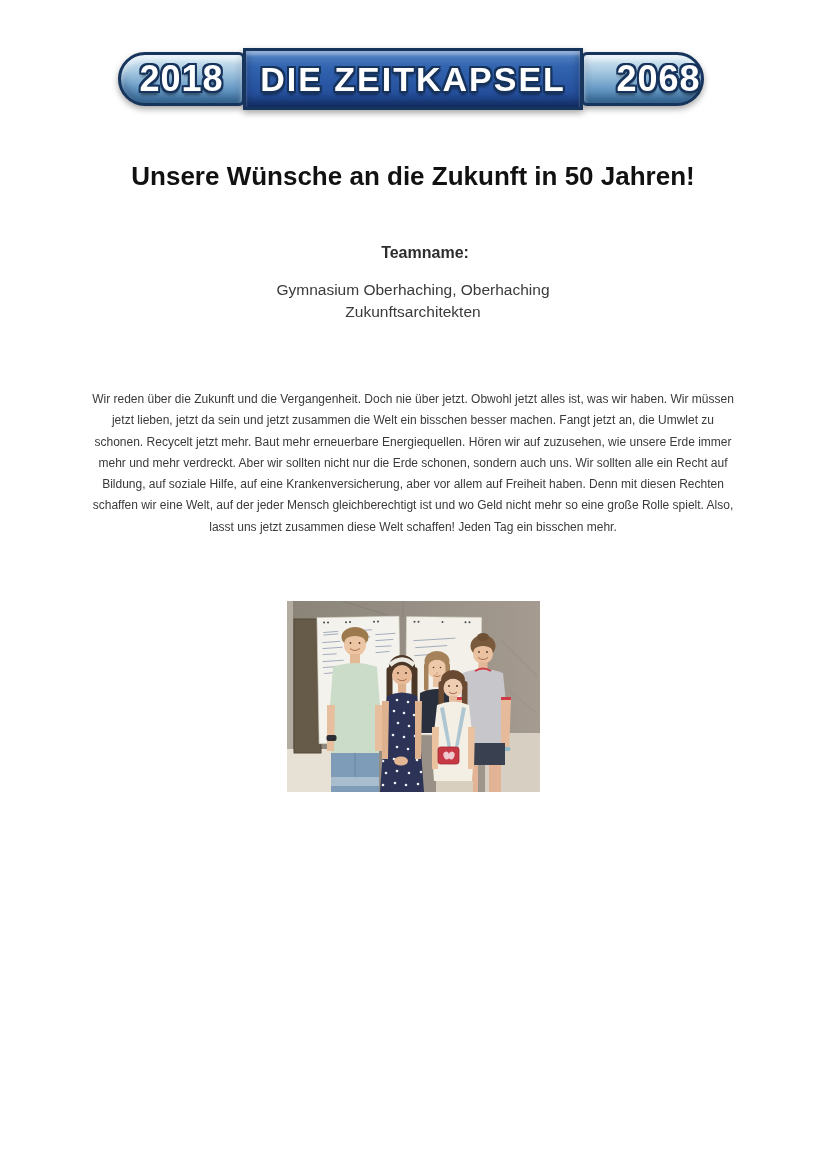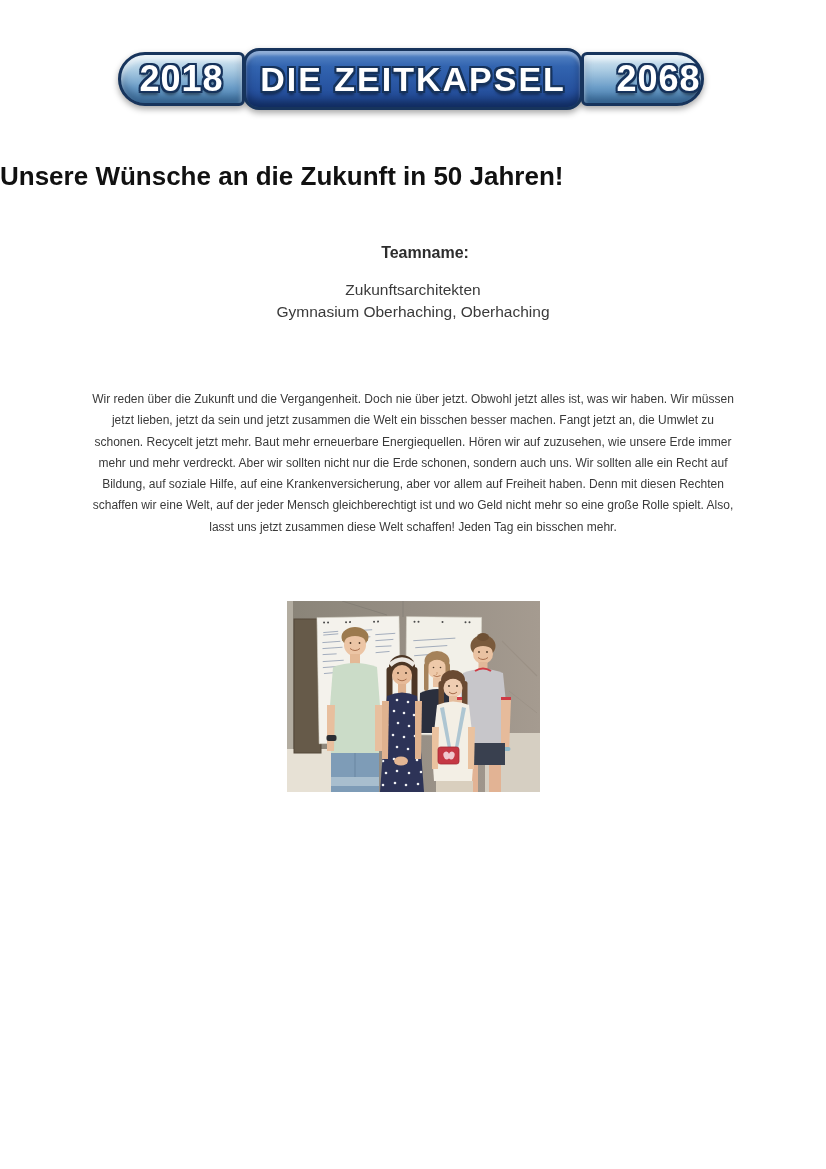--- a/index.html
+++ b/index.html
@@ -20,38 +20,38 @@
     width:127px; height:54px;
     background:linear-gradient(180deg,#dcebf5 0%,#aacbe2 32%,#6b9dc8 68%,#4a84b4 100%);
     border:3px solid #17345c;
     box-shadow:inset 0 5px 5px rgba(255,255,255,0.55), inset 0 -7px 8px rgba(8,30,62,0.35);
   }
   .seg-left  { border-radius:27px 6px 6px 27px; }
   .seg-right { width:123px; border-radius:6px 27px 27px 6px;padding-left:32px; }
   .seg-mid {
     width:340px; height:62px; z-index:2; margin:0 -2px;
     background:linear-gradient(180deg,#5a8ac8 0%,#3264b0 28%,#26519e 72%,#1d4489 100%);
-    border:3px solid #17345c; border-radius:16px;
+    border:3px solid #17345c; border-radius:0;
     box-shadow:inset 0 4px 3px rgba(255,255,255,0.35), inset 0 -6px 8px rgba(0,10,40,0.45);
   }
   .cap-text {
     color:#ffffff; font-weight:bold; letter-spacing:1px; line-height:1;
     text-shadow:
       -2px -2px 0 #16335c, 0 -2px 0 #16335c, 2px -2px 0 #16335c,
       -2px 0 0 #16335c, 2px 0 0 #16335c,
       -2px 2px 0 #16335c, 0 2px 0 #16335c, 2px 2px 0 #16335c,
       0 4px 3px rgba(0,0,0,0.45);
   }
   .cap-year  { font-size:36px; }
   .cap-title { font-size:34px; letter-spacing:2px; }
 
   
   .doc-title {
     position:absolute; top:161px; left:0; width:100%;
-    font-size:26px; font-weight:bold; color:#111111;
+    text-align:center; font-size:26px; font-weight:bold; color:#111111;
   }
   .section-label {
     position:absolute; left:12px; width:100%;
     text-align:center; font-size:16px; font-weight:bold; color:#2d2d2d;
   }
   .label-team   { top:244px; }
   .label-wishes { top:355px; }
   .team-block {
     position:absolute; top:279px; left:0; width:100%;
     text-align:center; font-size:15.5px; line-height:21.5px; color:#3a3a3a;
@@ -81,22 +81,22 @@
     </div>
     <div class="seg seg-side seg-right">
       <span class="cap-text cap-year">2068</span>
     </div>
   </div>
 
   <h1 class="doc-title">Unsere Wünsche an die Zukunft in 50 Jahren!</h1>
 
   <div class="section-label label-team">Teamname:</div>
   <div class="team-block">
+    <div>Gymnasium Oberhaching, Oberhaching</div>
     <div>Zukunftsarchitekten</div>
-    <div>Gymnasium Oberhaching, Oberhaching</div>
   </div>
 
   <p class="wishes-text">Wir reden über die Zukunft und die Vergangenheit. Doch nie über jetzt. Obwohl jetzt alles ist, was wir haben. Wir müssen jetzt lieben, jetzt da sein und jetzt zusammen die Welt ein bisschen besser machen. Fangt jetzt an, die Umwlet zu schonen. Recycelt jetzt mehr. Baut mehr erneuerbare Energiequellen. Hören wir auf zuzusehen, wie unsere Erde immer mehr und mehr verdreckt. Aber wir sollten nicht nur die Erde schonen, sondern auch uns. Wir sollten alle ein Recht auf Bildung, auf soziale Hilfe, auf eine Krankenversicherung, aber vor allem auf Freiheit haben. Denn mit diesen Rechten schaffen wir eine Welt, auf der jeder Mensch gleichberechtigt ist und wo Geld nicht mehr so eine große Rolle spielt. Also, lasst uns jetzt zusammen diese Welt schaffen! Jeden Tag ein bisschen mehr.</p>
 
   <div class="photo-wrap" role="img" aria-label="Team photo: five students standing in front of a wall with two flipchart posters">
     <svg viewBox="0 0 253 191" xmlns="http://www.w3.org/2000/svg">
       <defs>
         <linearGradient id="wallG" x1="0" y1="0" x2="1" y2="0">
           <stop offset="0" stop-color="#8a8478"></stop>
           <stop offset="0.5" stop-color="#978f85"></stop>

